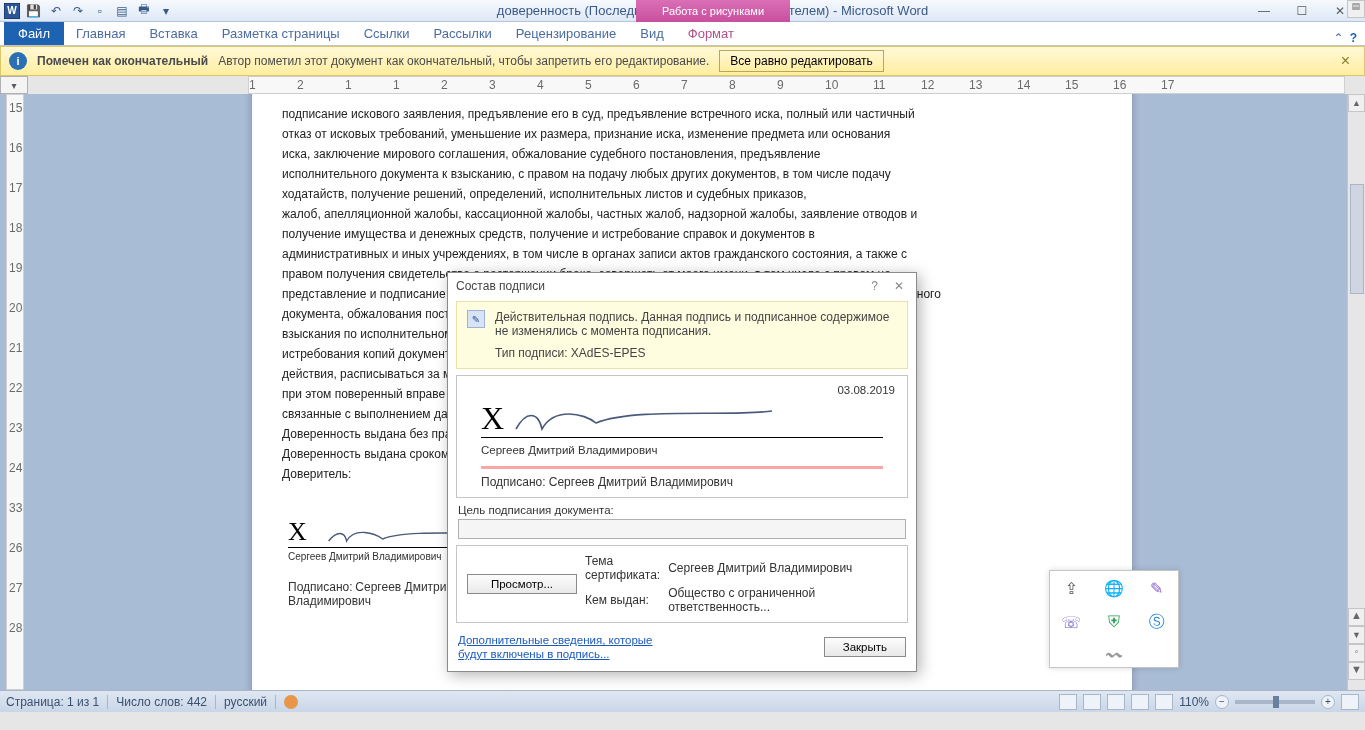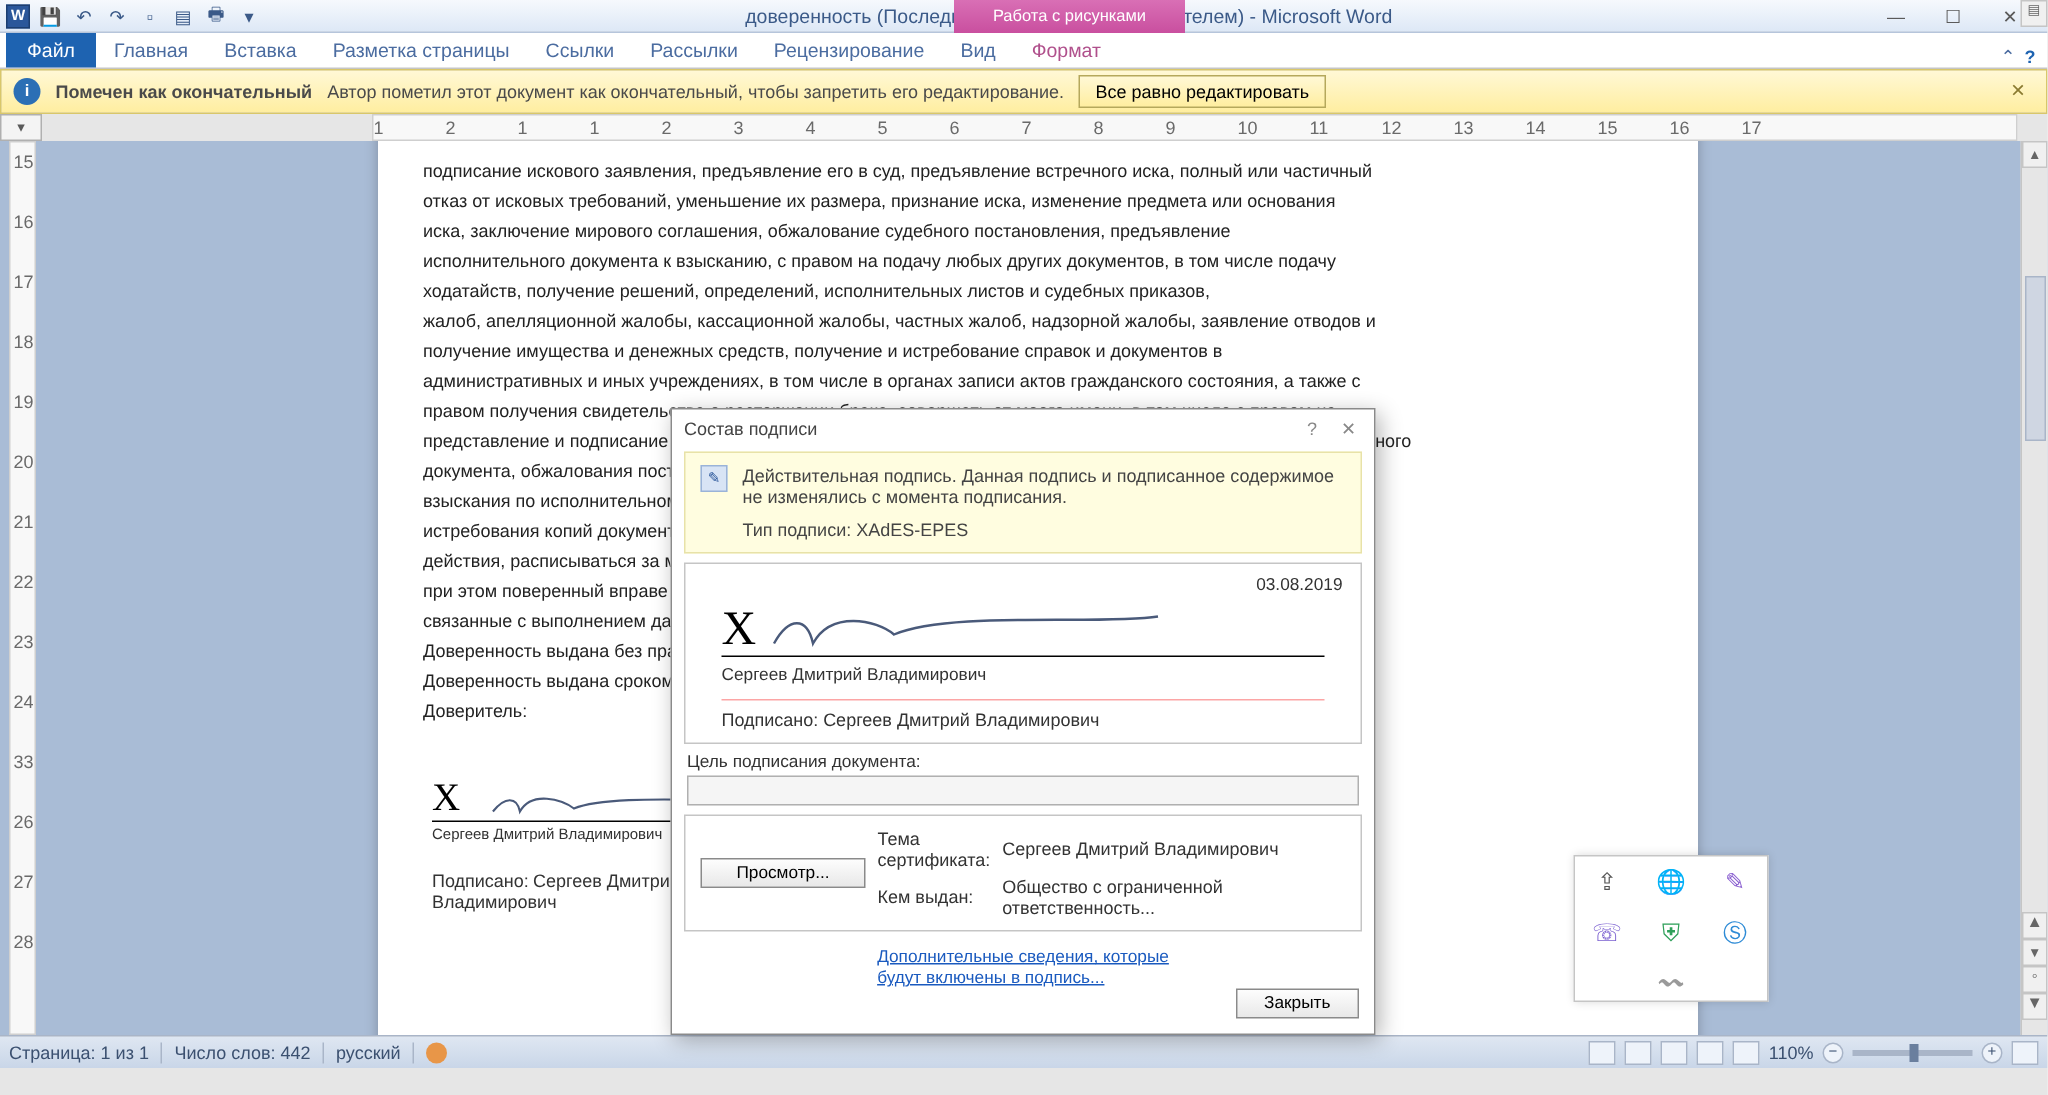--- a/index.html
+++ b/index.html
@@ -43,26 +43,26 @@
 .dlg-title { height: 26px; display: flex; align-items: center; padding: 0 8px; color: #444; font-size: 12px; }
 .dlg-title-btns { margin-left: auto; display: flex; gap: 8px; color: #888; }
 .dlg-title-btn { cursor: pointer; padding: 0 4px; }
 .dlg-info { background: #fffde0; border: 1px solid #e8e2a8; margin: 2px 8px 6px; padding: 8px 10px; display: flex; gap: 10px; font-size: 11.5px; color: #444; }
 .dlg-info-icon { width: 18px; height: 18px; background: #d8e4f5; border: 1px solid #9ab3d8; display: inline-flex; align-items: center; justify-content: center; font-size: 10px; flex-shrink: 0; color: #2b579a; }
 .dlg-sig-panel { border: 1px solid #c5c5c5; margin: 4px 8px; padding: 10px 24px 8px; position: relative; }
 .dlg-date { position: absolute; right: 12px; top: 8px; font-size: 11.5px; color: #333; }
 .dlg-sig-line { border-bottom: 1.5px solid #000; display: flex; align-items: flex-end; height: 44px; margin-top: 8px; }
 .dlg-sig-x { font-family: Georgia, serif; font-size: 32px; margin-right: 10px; }
 .dlg-sig-name { margin-top: 6px; font-size: 11.5px; color: #333; }
-.dlg-sig-by { border-top: 1px solid #fca5a5; margin-top: 10px; padding-top: 6px; font-size: 11.5px; color: #333; }
+.dlg-sig-by { border-top: 3px solid #fca5a5; margin-top: 10px; padding-top: 6px; font-size: 11.5px; color: #333; }
 .dlg-label { margin: 6px 10px 3px; font-size: 11.5px; color: #333; }
 .dlg-input { margin: 0 10px 6px; height: 20px; border: 1px solid #b0b0b0; background: #f5f5f5; }
 .dlg-cert { border: 1px solid #c5c5c5; margin: 4px 8px; padding: 8px 10px; display: grid; grid-template-columns: 110px 1fr auto; gap: 4px 8px; align-items: center; font-size: 11.5px; color: #333; }
 .dlg-cert button { padding: 3px 14px; border: 1px solid #8a8a8a; background: linear-gradient(#fdfdfd,#e8e8e8); cursor: pointer; font-size: 11.5px; }
-.dlg-bottom { display: flex; align-items: center; padding: 6px 10px 10px; flex-direction: column; }
+.dlg-bottom { display: flex; align-items: center; padding: 6px 10px 10px; }
 .dlg-link { color: #1a5abf; text-decoration: underline; font-size: 11.5px; cursor: pointer; line-height: 14px; }
 .dlg-close-btn { margin-left: auto; padding: 3px 18px; border: 1px solid #8a8a8a; background: linear-gradient(#fdfdfd,#e8e8e8); cursor: pointer; font-size: 11.5px; }
 .tray { position: absolute; right: 186px; bottom: 22px; width: 130px; height: 98px; background: #fff; border: 1px solid #c5c5c5; box-shadow: 0 0 6px rgba(0,0,0,.15); display: grid; grid-template-columns: repeat(3,1fr); grid-template-rows: 34px 34px 28px; align-items: center; justify-items: center; }
 .tray-icon { width: 20px; height: 20px; display: inline-flex; align-items: center; justify-content: center; font-size: 16px; }
 .tray-feather { grid-column: 1 / span 3; color: #9a9a9a; }
 .scrollbar-v { position: absolute; right: 0; top: 0; width: 18px; height: 100%; background: #e6e6e6; border-left: 1px solid #c5c5c5; }
 .sv-btn { height: 18px; background: #f0f0f0; border: 1px solid #c5c5c5; text-align: center; font-size: 9px; color: #666; cursor: pointer; line-height: 16px; }
 .sv-thumb { position: absolute; left: 2px; width: 14px; top: 90px; height: 110px; background: #cfd6e2; border: 1px solid #a9b5c8; }
 .sv-btn.bottom { position: absolute; bottom: 46px; width: 100%; }
 .sv-pg { position: absolute; width: 100%; height: 18px; background: #f0f0f0; border: 1px solid #c5c5c5; text-align: center; font-size: 11px; color: #666; cursor: pointer; }

